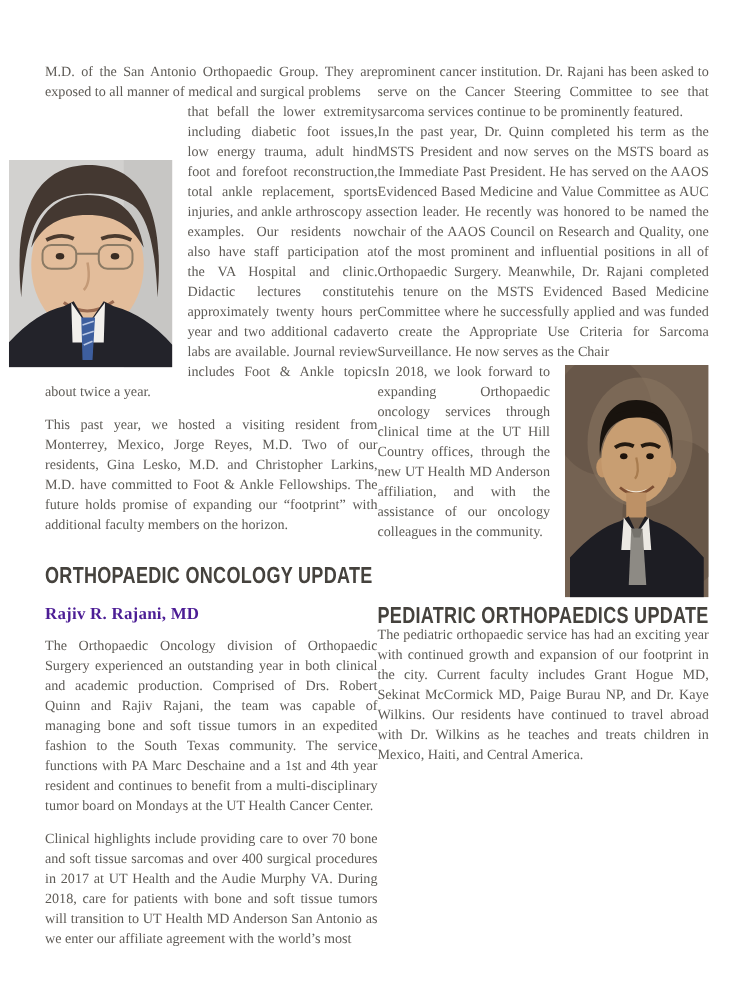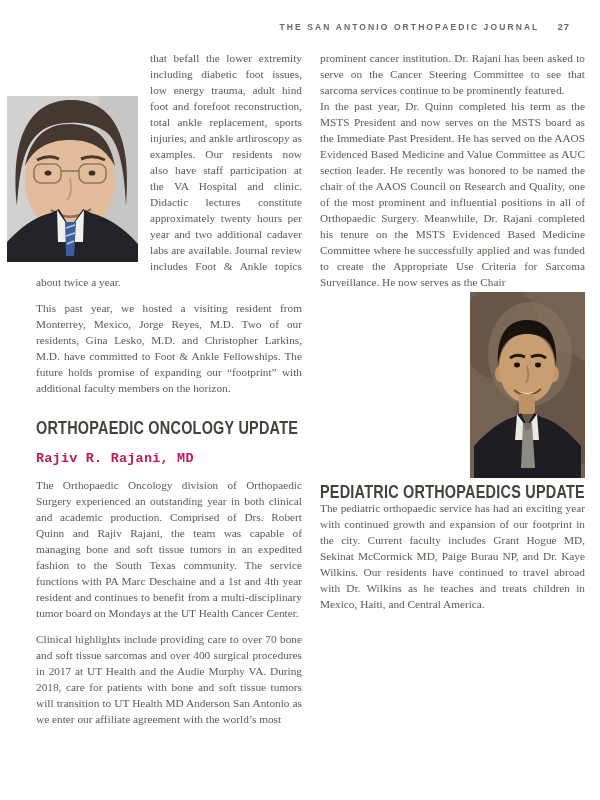--- a/index.html
+++ b/index.html
@@ -15,53 +15,50 @@
     font-family:"Liberation Sans", sans-serif; color:#6b6964;
   }
   .journal-title { font-size:8.5px; letter-spacing:2.1px; font-weight:600; }
   .page-number  { font-size:9.5px; letter-spacing:1px;  font-weight:600; }
 
   .col {
     position:absolute; top:50px; color:#5d5a55;
     font-size:11.3px; line-height:16px; text-align:justify;
   }
   .col-left  { left:36px;  width:266px; }
-  .col-right { left:320px; width:265px; }
+  .col-right { left:302px; width:265px; }
 
   .col p { margin:0 0 10px 0; }
   .col p.tight { margin-bottom:0; }
   .clear { clear:both; }
 
   .section-heading {
     font-family:"Liberation Sans", sans-serif; font-weight:700;
     font-size:18.5px; color:#45423d; letter-spacing:0.3px;
     transform:scaleX(0.78); transform-origin:0 50%;
     white-space:nowrap; margin:24px 0 0 0; text-align:left;
   }
   .author {
-    font-size:13.5px; font-weight:700; color:#be185d;
-    margin:15px 0 10px 0; letter-spacing:0.2px; text-align:left;font-family:Liberation Mono, monospace;
+    font-size:13.5px; font-weight:700; color:#4c1d95;
+    margin:15px 0 10px 0; letter-spacing:0.2px; text-align:left;
   }
 
   .photo { overflow:hidden; }
   .photo svg { display:block; width:100%; height:100%; }
   .photo1 { float:left;  width:131px; height:166px; margin:46px 12px 8px -29px; }
   .photo2 { float:right; width:115px; height:186px; margin:2px 0 6px 12px; }
 </style>
 </head>
 <body>
 
 <div class="page">
 
-  <div class="pg-header">
-    <span class="journal-title">THE SAN ANTONIO ORTHOPAEDIC JOURNAL</span>
-    <span class="page-number">27</span>
-  </div>
 
   <div class="col col-left">
+    <p class="tight">M.D. of the San Antonio Orthopaedic Group. They are exposed to all manner of medical and surgical problems</p>
 
     <div>
       <div class="photo photo1">
         <svg viewBox="0 0 131 166" preserveAspectRatio="none">
           <rect x="0" y="0" width="131" height="166" fill="#d2d1cf"></rect>
           <rect x="92" y="0" width="39" height="166" fill="#c7c6c4"></rect>
 
           <path d="M10,110 C2,30 30,4 64,4 C100,4 126,30 119,110 C117,60 108,40 96,34 C80,24 46,24 33,36 C21,46 13,62 10,110 Z" fill="#443831"></path>
 
           <ellipse cx="63" cy="84" rx="45" ry="55" fill="#e3bd9b"></ellipse>
@@ -135,20 +132,21 @@
           <rect x="49" y="102" width="16" height="20" fill="#bd9166"></rect>
 
           <path d="M4,186 L4,154 Q26,130 44,125 L51,121 L57,134 L64,121 L71,125 Q90,130 111,154 L111,186 Z" fill="#1d1d23"></path>
 
           <path d="M47,122 L57,136 L67,122 L69,148 L45,148 Z" fill="#ece9e3"></path>
 
           <path d="M53,131 L62,131 L65,176 L51,176 Z" fill="#8d8a84"></path>
           <path d="M53,131 L62,131 L60,138 L55,138 Z" fill="#75726c"></path>
         </svg>
       </div>
+      <p>In 2018, we look forward to expanding Orthopaedic oncology services through clinical time at the UT Hill Country offices, through the new UT Health MD Anderson affiliation, and with the assistance of our oncology colleagues in the community.</p>
     </div>
 
     <h2 class="section-heading clear">PEDIATRIC ORTHOPAEDICS UPDATE</h2>
 
     <p>The pediatric orthopaedic service has had an exciting year with continued growth and expansion of our footprint in the city. Current faculty includes Grant Hogue MD, Sekinat McCormick MD, Paige Burau NP, and Dr. Kaye Wilkins. Our residents have continued to travel abroad with Dr. Wilkins as he teaches and treats children in Mexico, Haiti, and Central America.</p>
   </div>
 
 </div>
 
 </body></html>

